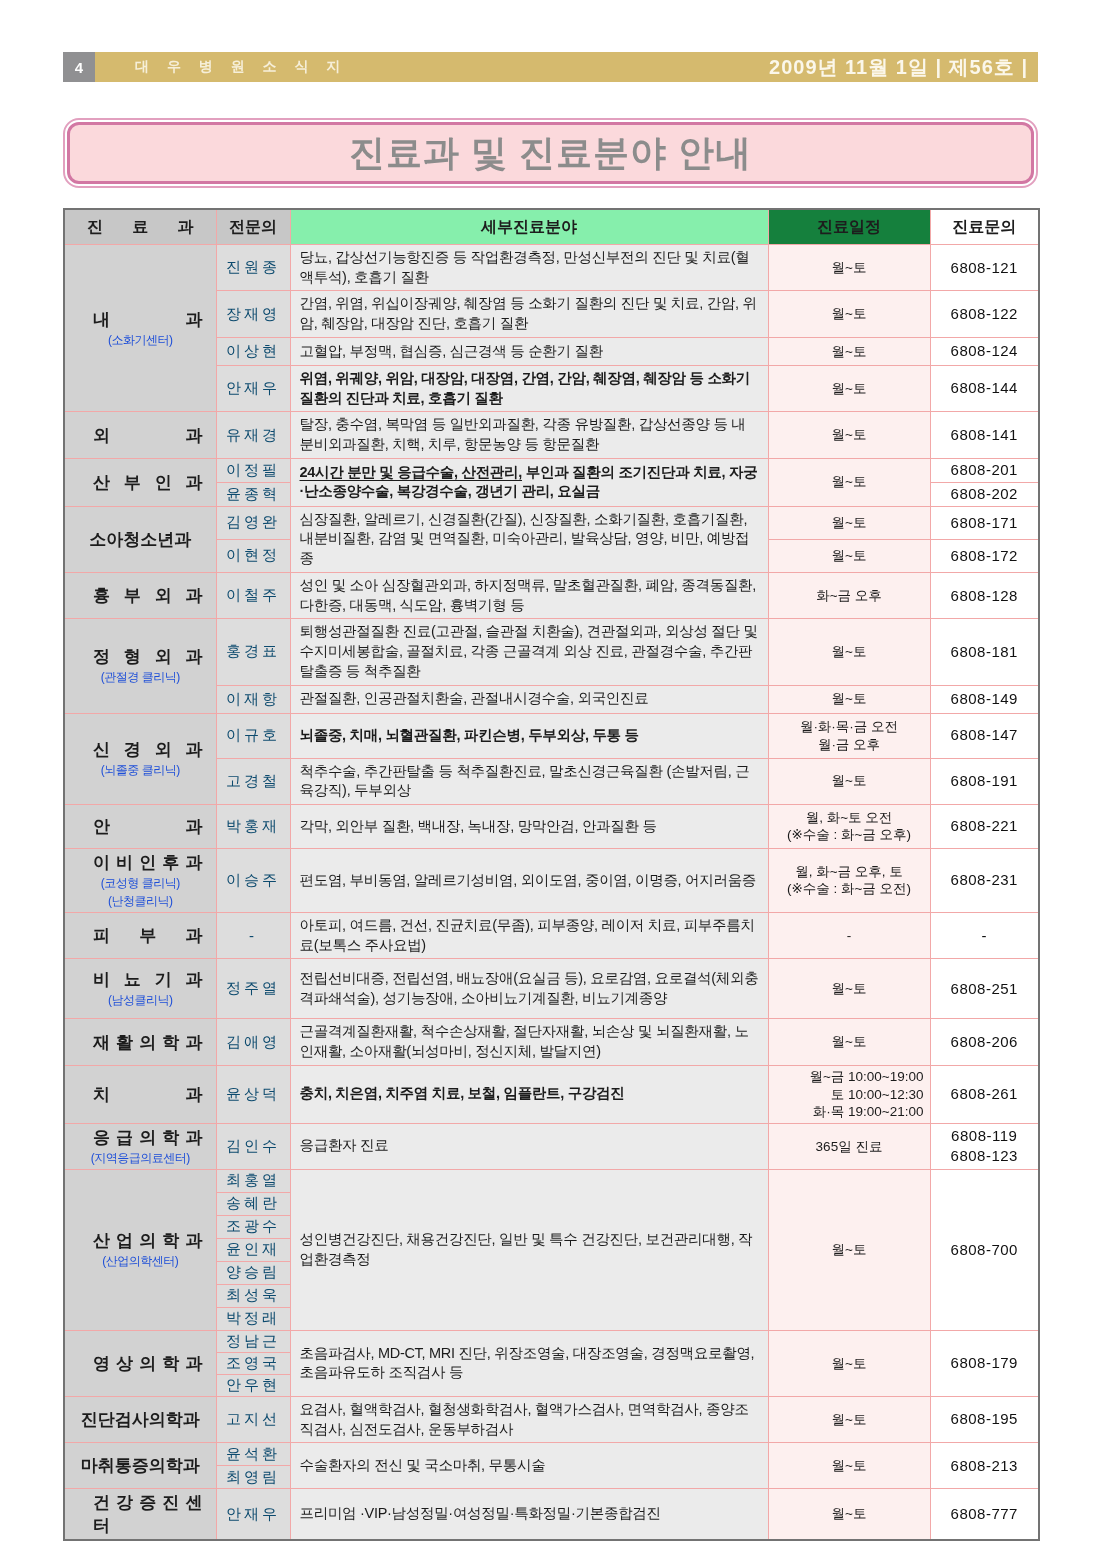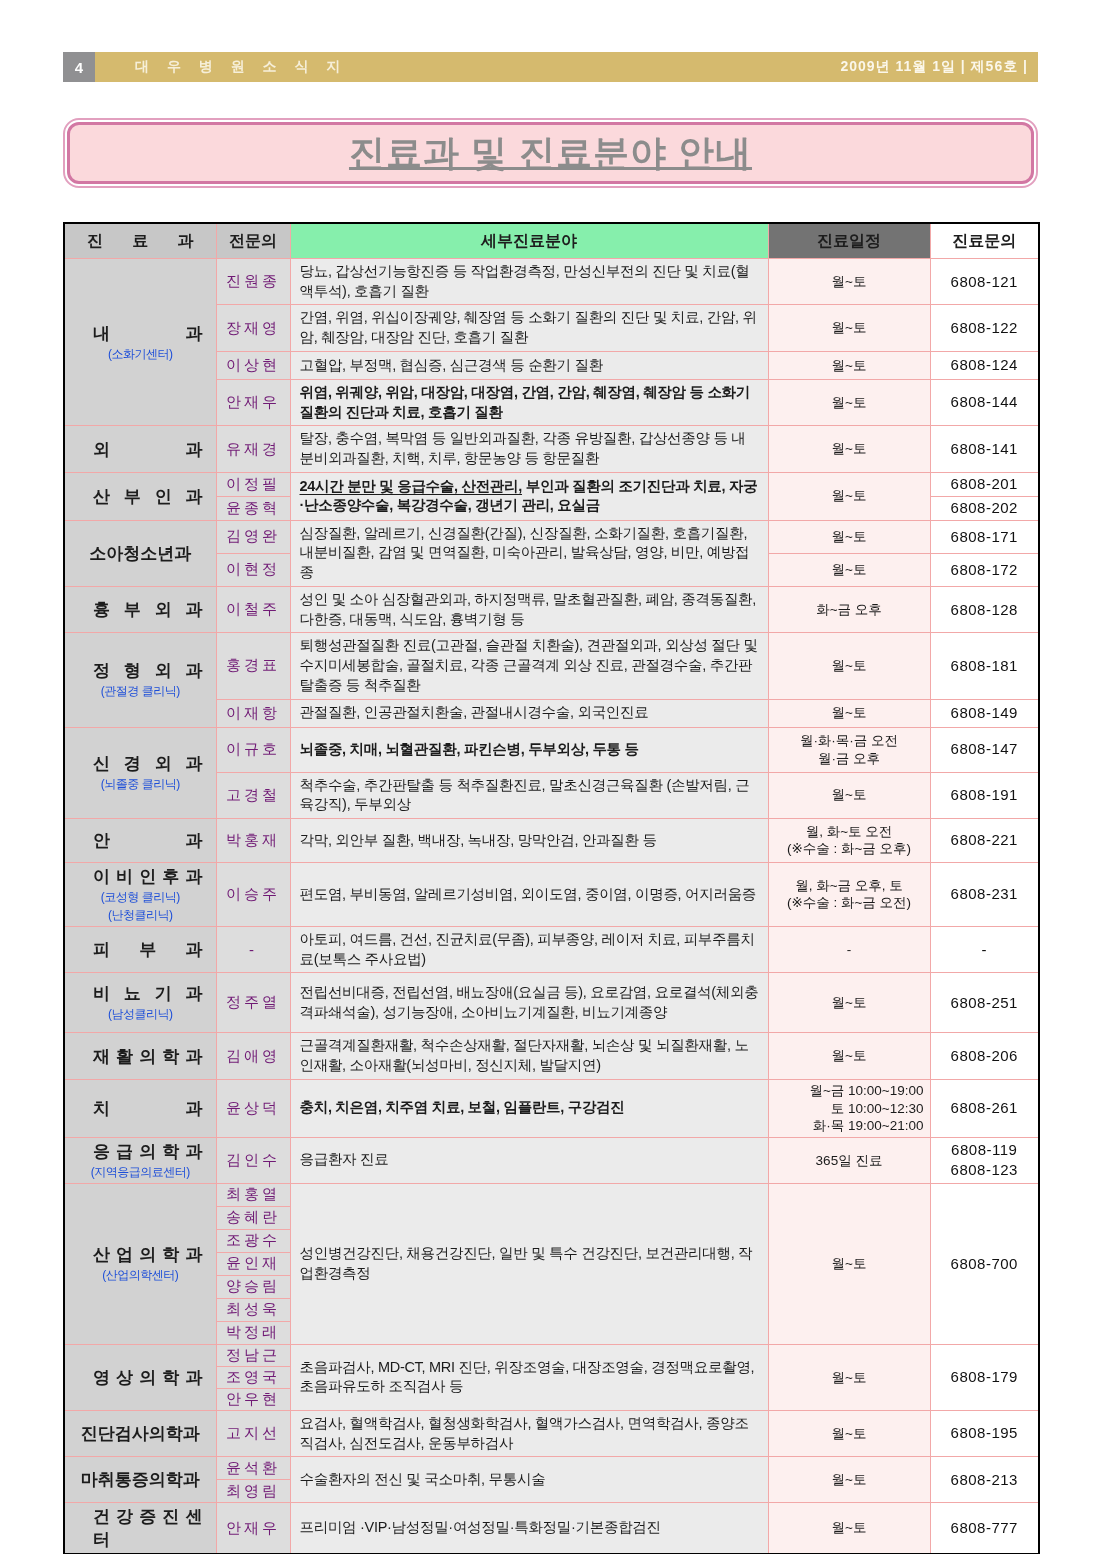--- a/index.html
+++ b/index.html
@@ -7,40 +7,40 @@
     width:1100px;height:1554px;overflow:hidden;background:#ffffff;
     font-family:"Liberation Sans","DejaVu Sans",sans-serif;
     color:#1b1b1b;-webkit-font-smoothing:antialiased;
   }
   .content{width:975px;margin-left:63px;}
   
   .topbar{margin-top:52px;height:30px;background:#d5ba6e;display:flex;align-items:center;}
   .pagenum{width:32px;height:30px;background:#909092;color:#fdfdfd;font-size:15px;font-weight:bold;
     display:flex;align-items:center;justify-content:center;}
   .paper-title{color:#f6efd9;font-size:14px;font-weight:bold;letter-spacing:7px;margin-left:40px;}
-  .issue-date{color:#fbf7ea;font-size:14px;font-weight:bold;margin-left:auto;margin-right:10px;letter-spacing:1px;text-align:center;}
+  .issue-date{color:#fbf7ea;font-size:20px;font-weight:bold;margin-left:auto;margin-right:10px;letter-spacing:1px;text-align:center;}
   
   .banner-outer{margin-top:36px;border:2px solid #e2a0bf;border-radius:16px;padding:2px;}
   .banner-inner{border:3px solid #d277a3;border-radius:12px;background:#fbd9dc;height:56px;
     display:flex;align-items:center;justify-content:center;}
-  .banner-title{color:#8c8c8c;font-size:36px;font-weight:bold;letter-spacing:1px;text-decoration:underline;}
+  .banner-title{color:#8c8c8c;font-size:36px;font-weight:bold;letter-spacing:1px;}
   
-  table.dept{border-collapse:collapse;table-layout:fixed;width:975px;margin-top:34px;border:2px solid #000000;}
+  table.dept{border-collapse:collapse;table-layout:fixed;width:975px;margin-top:20px;border:2px solid #737373;}
   table.dept td,table.dept th{border:1px solid #f2a8a8;vertical-align:middle;overflow:hidden;}
   th{font-size:16px;font-weight:bold;color:#1d1d1d;height:32px;}
   .h-dept{background:#c7c7c7;text-align:justify;text-align-last:justify;padding:0 22px;}
   .h-doc{background:#c7c7c7;}
   .h-detail{background:#86efac;}
-  .h-sched{background:#737373;}
+  .h-sched{background:#15803d;}
   .h-phone{background:#ffffff;}
   .dept-cell{background:#d2d2d2;text-align:center;padding:2px 0;}
   .dept-name{font-size:17px;font-weight:bold;color:#1c1c1c;padding:0 13px;}
   .dept-name.spread{text-align:justify;text-align-last:justify;padding-left:28px;}
   .dept-sub{font-size:12px;font-weight:normal;color:#1d4ed8;letter-spacing:-0.5px;margin-top:1px;}
-  .doctor-cell{background:#dddddd;text-align:center;font-size:15px;letter-spacing:3px;color:#701a75;}
+  .doctor-cell{background:#dddddd;text-align:center;font-size:15px;letter-spacing:3px;color:#0c4a6e;}
   .detail-cell{background:#ebebeb;padding:3px 9px;font-size:14.5px;line-height:1.36;color:#1b1b1b;letter-spacing:-0.3px;}
   .schedule-cell{background:#fdf0ef;text-align:center;font-size:13.5px;line-height:1.3;color:#1b1b1b;padding:2px 6px;}
   .phone-cell{background:#ffffff;text-align:center;font-size:15px;color:#111;letter-spacing:0.5px;line-height:1.35;}
   .b{font-weight:bold;}
   .u{text-decoration:underline;text-underline-offset:3px;}
   
   .footnote{margin-top:12px;font-size:13px;color:#161616;letter-spacing:-0.4px;}
 </style>
 </head>
 <body>

